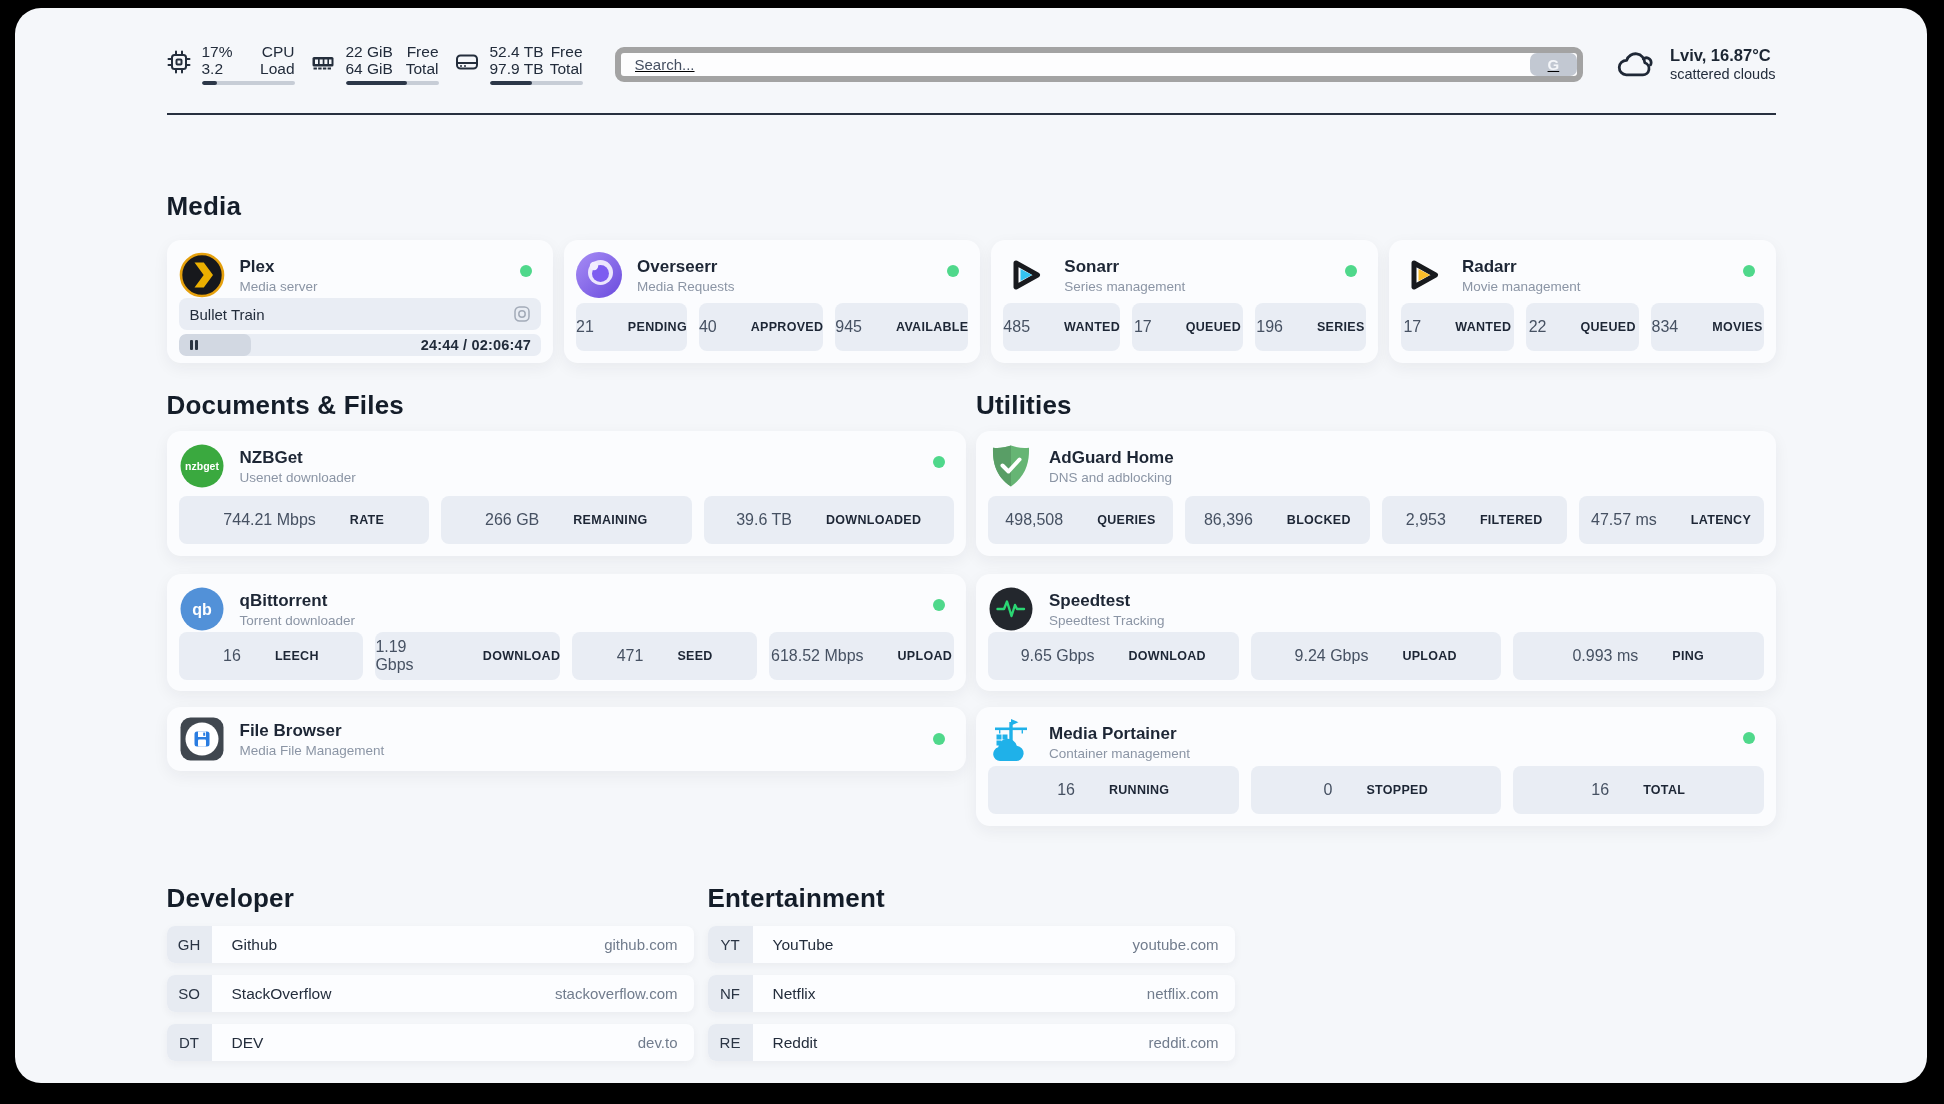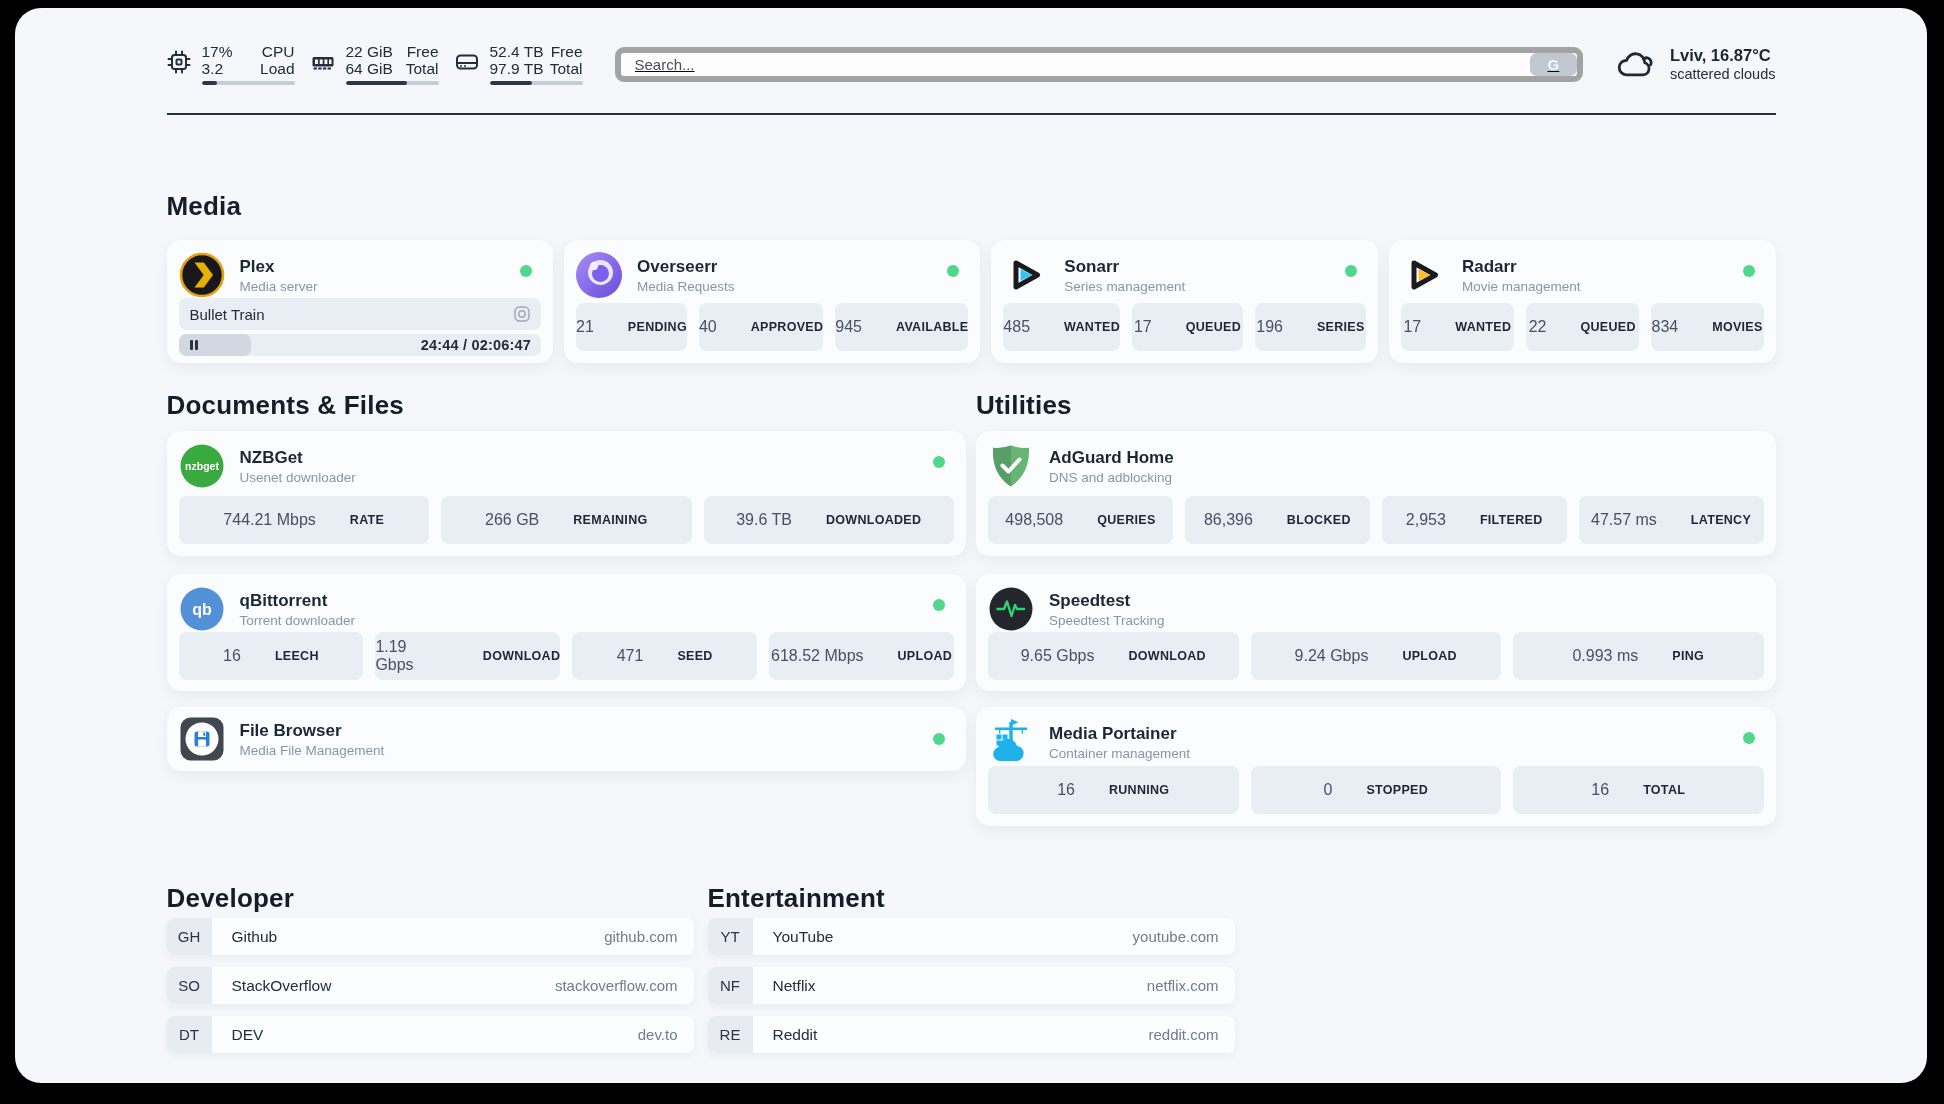--- a/index.html
+++ b/index.html
@@ -55,21 +55,21 @@
   .np-row { height:30px; background:#e9edf4; border-radius:8px; display:flex; align-items:center; padding:16px 11px; }
   .np-title { font-size:15px; color:#222c3b; }
   .np-device { margin-left:auto; width:16px; height:16px; }
   .progress-row { height:22px; background:#e9edf4; border-radius:7px; position:relative; display:flex; align-items:center; overflow:hidden; }
   .progress-fill { position:absolute; left:0; top:0; bottom:0; background:#d2d8e2; border-radius:7px; }
   .pause-icon { position:relative; margin-left:9px; width:12px; height:12px; }
   .time-text { margin-left:auto; margin-right:10px; position:relative; font-size:14.5px; font-weight:600; color:#222c3b; letter-spacing:.2px; }
 
   
   .links-grid { margin-top:57px; display:grid; grid-template-columns:repeat(3,1fr); gap:14px; align-items:start; }
-  .links-grid .section-title { margin-bottom:5px; }
+  .links-grid .section-title { margin-bottom:13px; }
   .link-row { height:37px; background:#fcfdff; border-radius:8px; box-shadow:0 3px 9px rgba(30,41,59,.05); display:flex; align-items:center; margin-bottom:12px; overflow:hidden; cursor:pointer; }
   .link-abbr { width:45px; align-self:stretch; background:#e7ebf2; display:flex; align-items:center; justify-content:center; font-size:15px; font-weight:500; color:#2a3444; }
   .link-name { margin-left:20px; font-size:15.5px; color:#232d3c; }
   .link-url { margin-left:auto; margin-right:16px; font-size:15px; color:#717c8d; }
 </style>
 </head>
 <body>
 
 <div class="frame">
   <div class="content">

